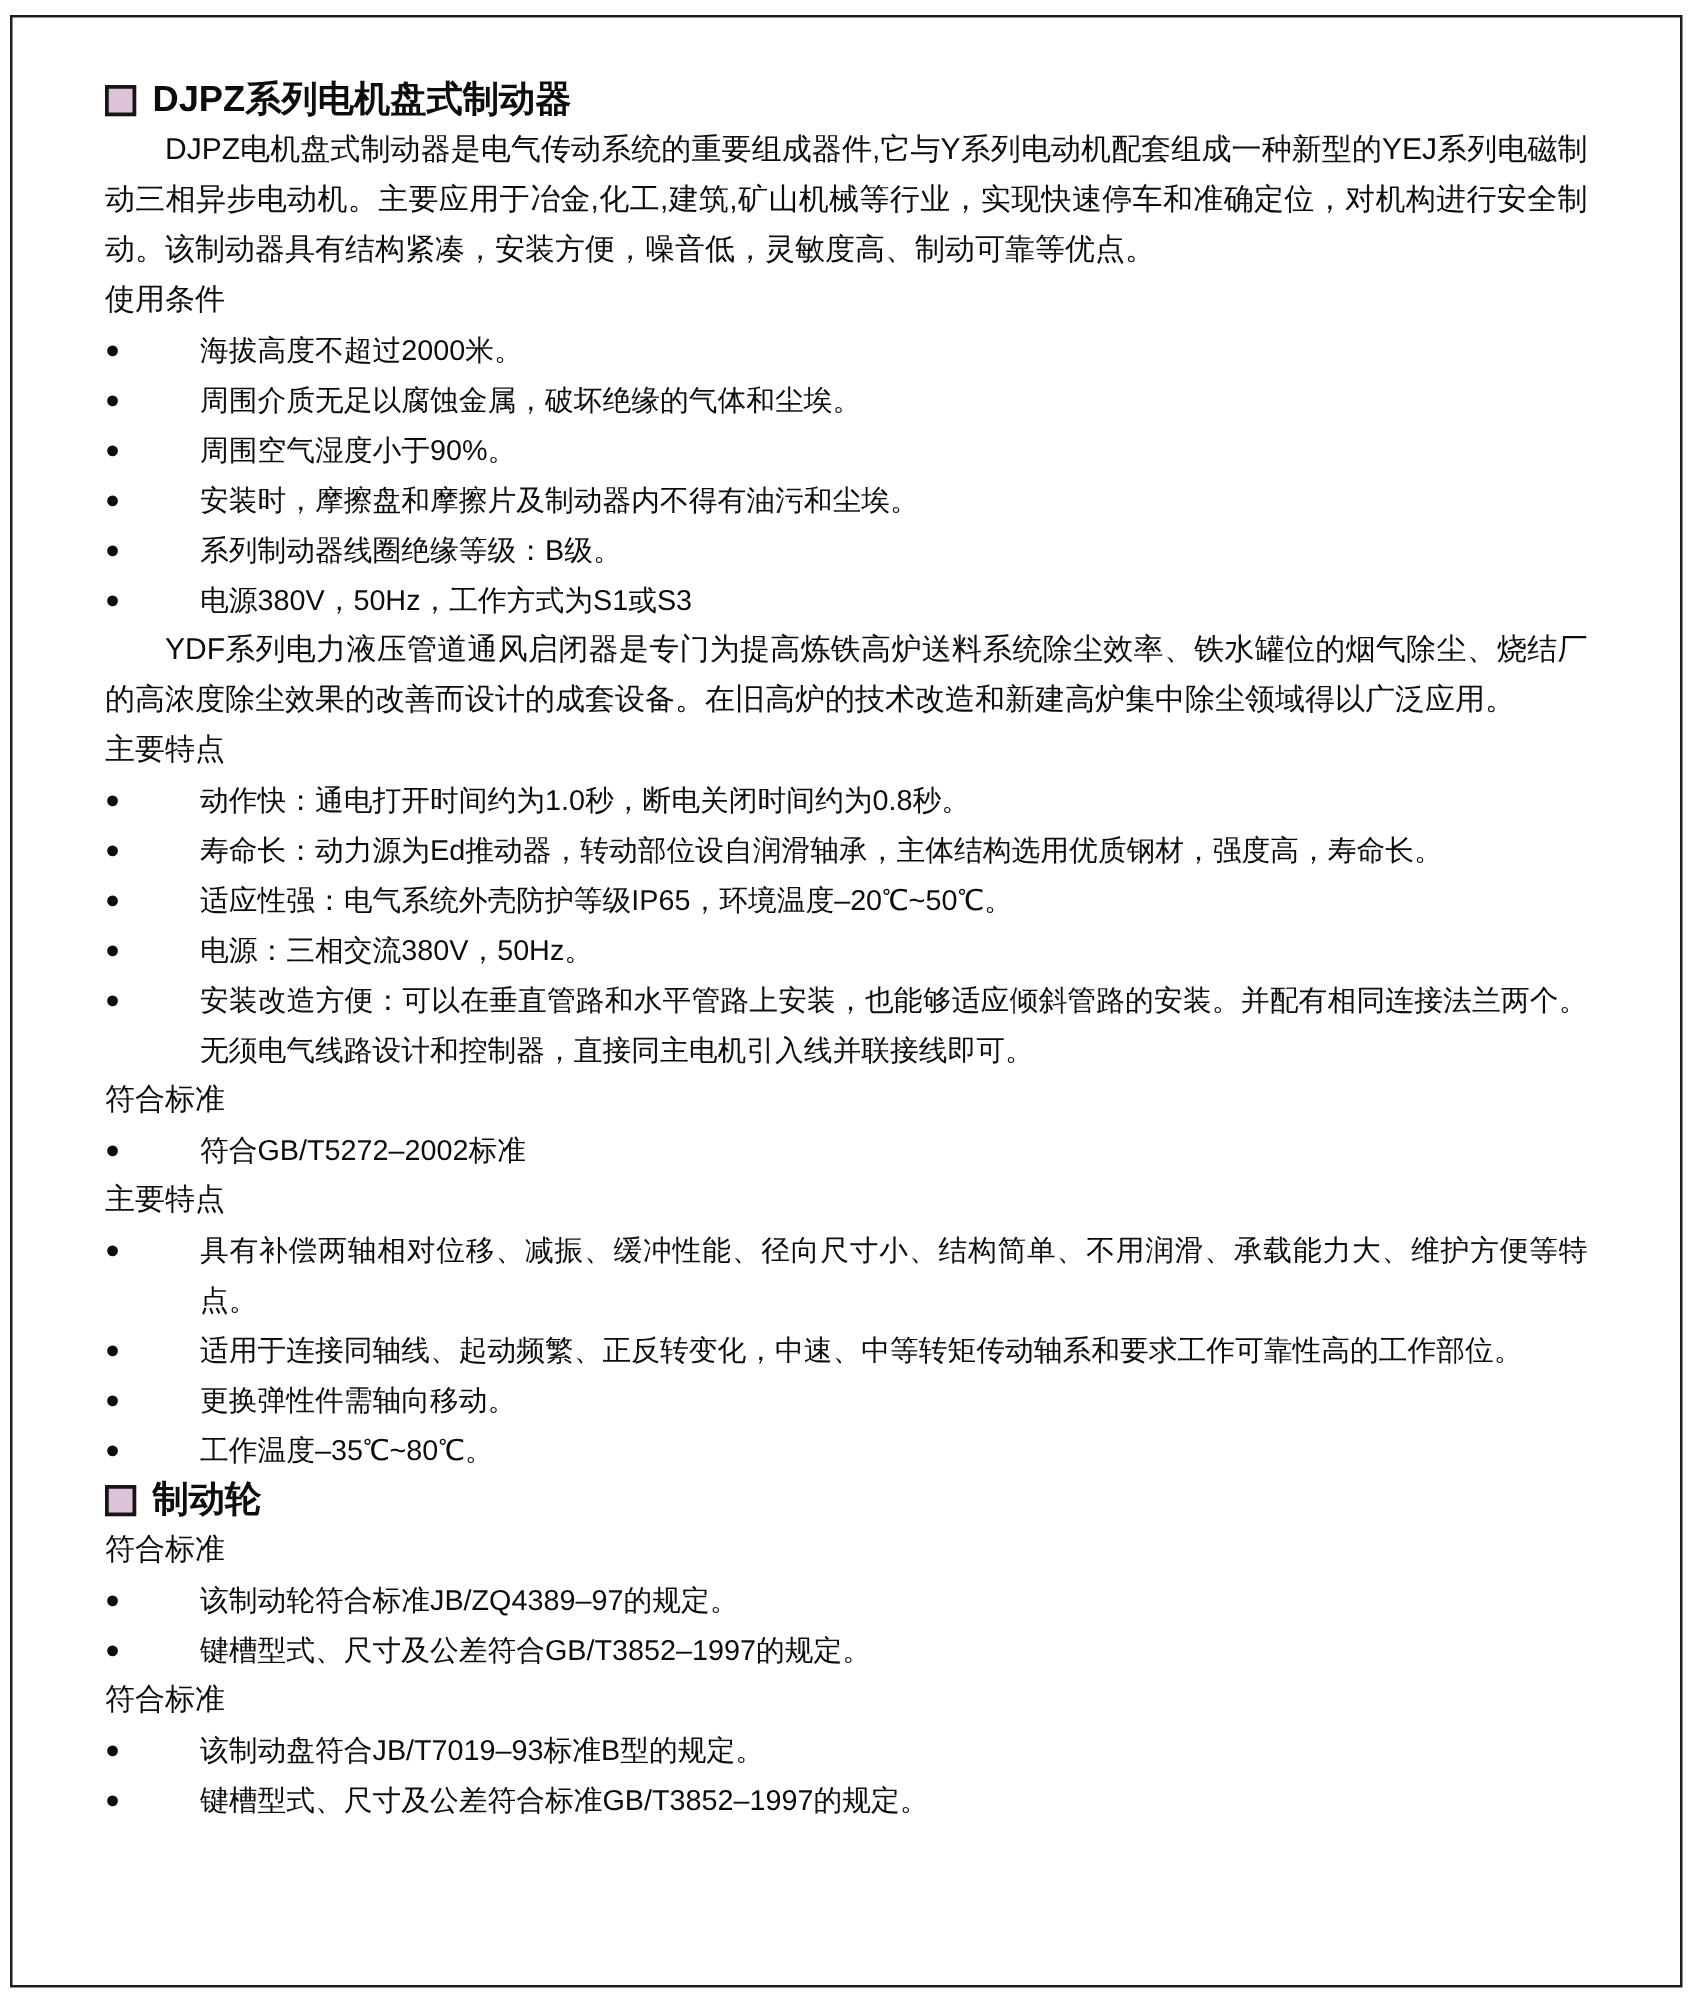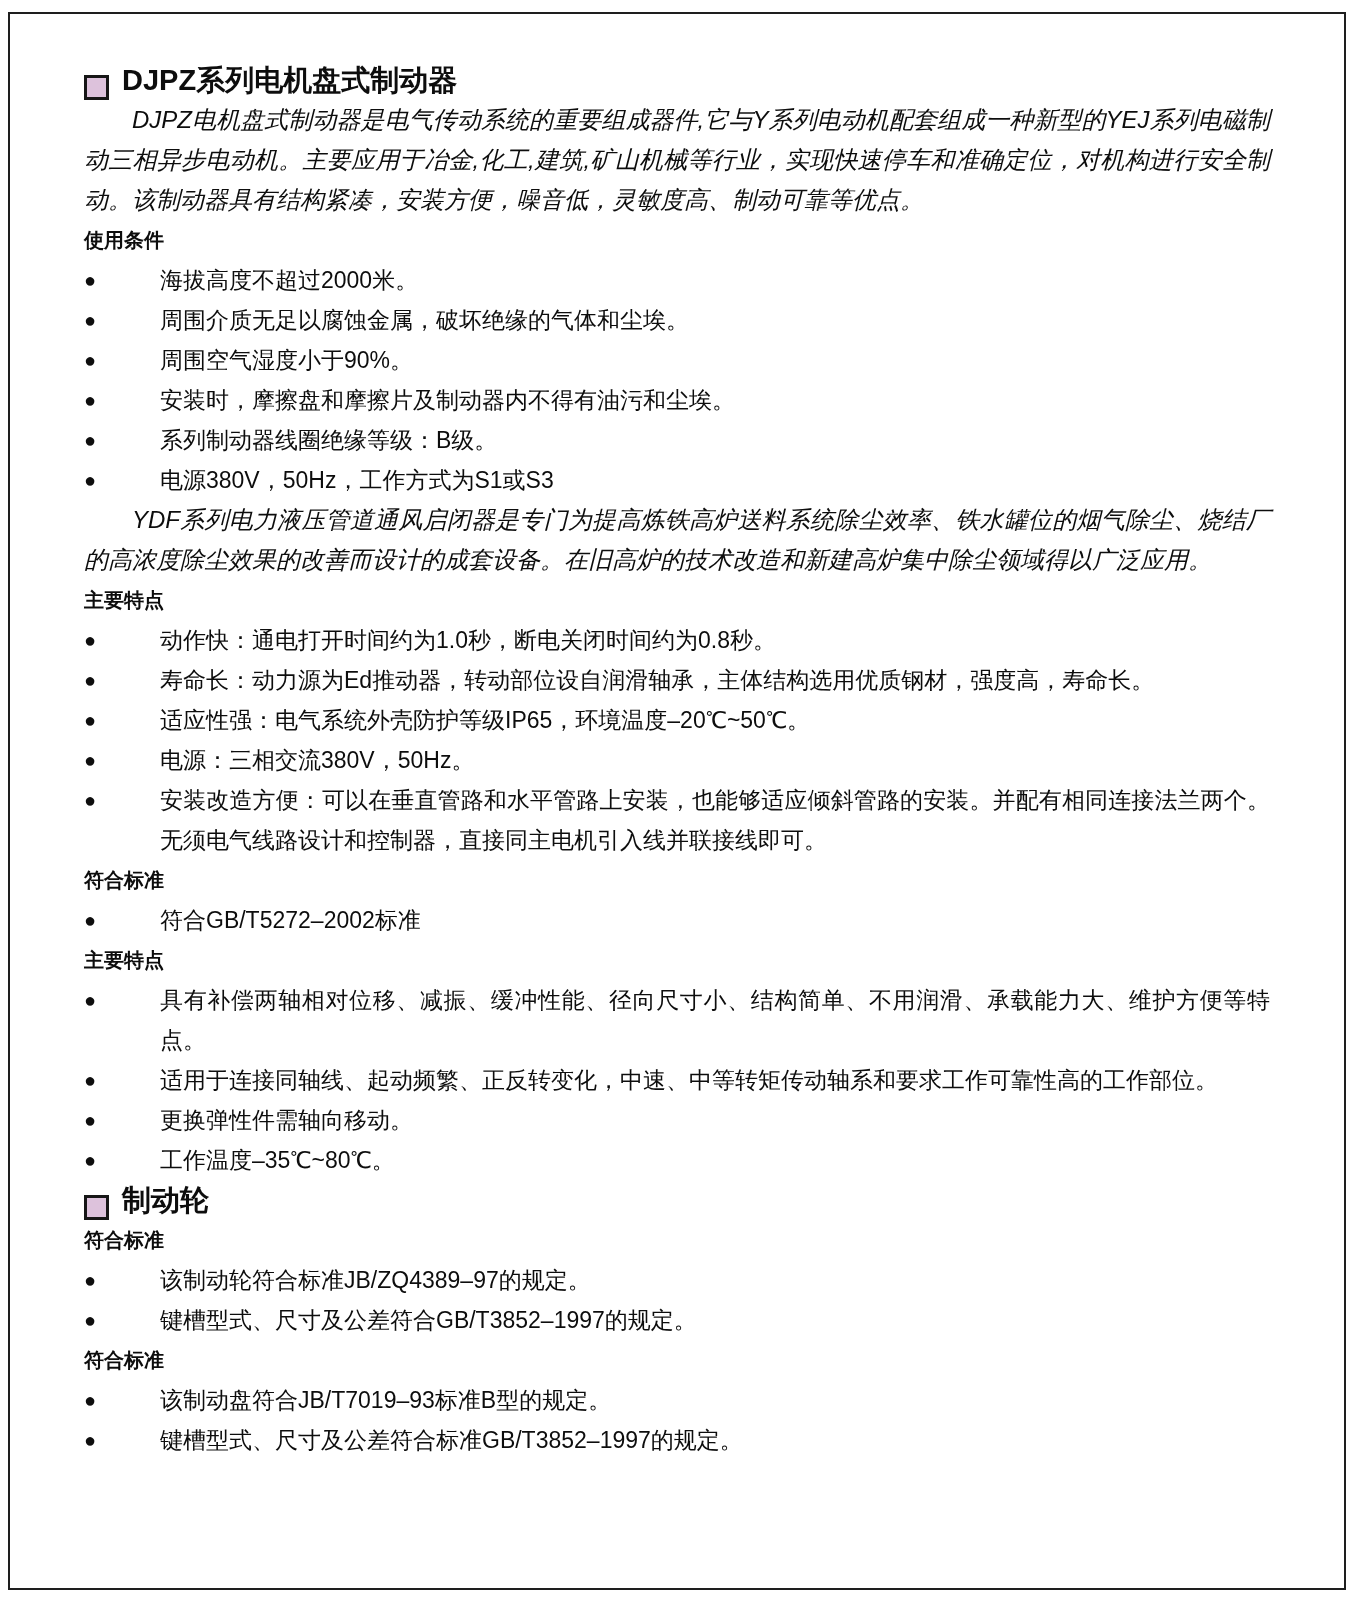--- a/index.html
+++ b/index.html
@@ -9,33 +9,33 @@
     -webkit-font-smoothing:antialiased;
   }
   .page-border{
     position:absolute;left:8px;top:12px;right:8px;bottom:10px;
     border:2px solid #1e1e1e;pointer-events:none;
   }
   .content{
     position:absolute;left:84px;right:84px;top:60px;
   }
   .section-title{
-    display:flex;align-items:flex-end;
+    display:flex;align-items:center;
     font-size:29px;font-weight:bold;line-height:40px;margin:0;
   }
   .sq{
     width:25px;height:25px;flex:none;margin-right:13px;
     background:#ddc2dc;border:3px solid #161616;box-sizing:border-box;
   }
   .para{
     font-size:24px;line-height:40px;margin:0;
-    text-align:justify;text-indent:2em;font-style:italic;
+    text-align:justify;text-indent:2em;
   }
   .sub-heading{
-    font-size:20px;font-weight:bold;line-height:40px;margin:0;
+    font-size:24px;font-weight:normal;line-height:40px;margin:0;
   }
   .bullet{
     display:flex;font-size:23px;line-height:40px;
   }
   .dot{
     flex:none;width:37px;font-size:20px;line-height:40px;
   }
   .btext{
     flex:1;text-align:justify;margin-left:39px;
   }

